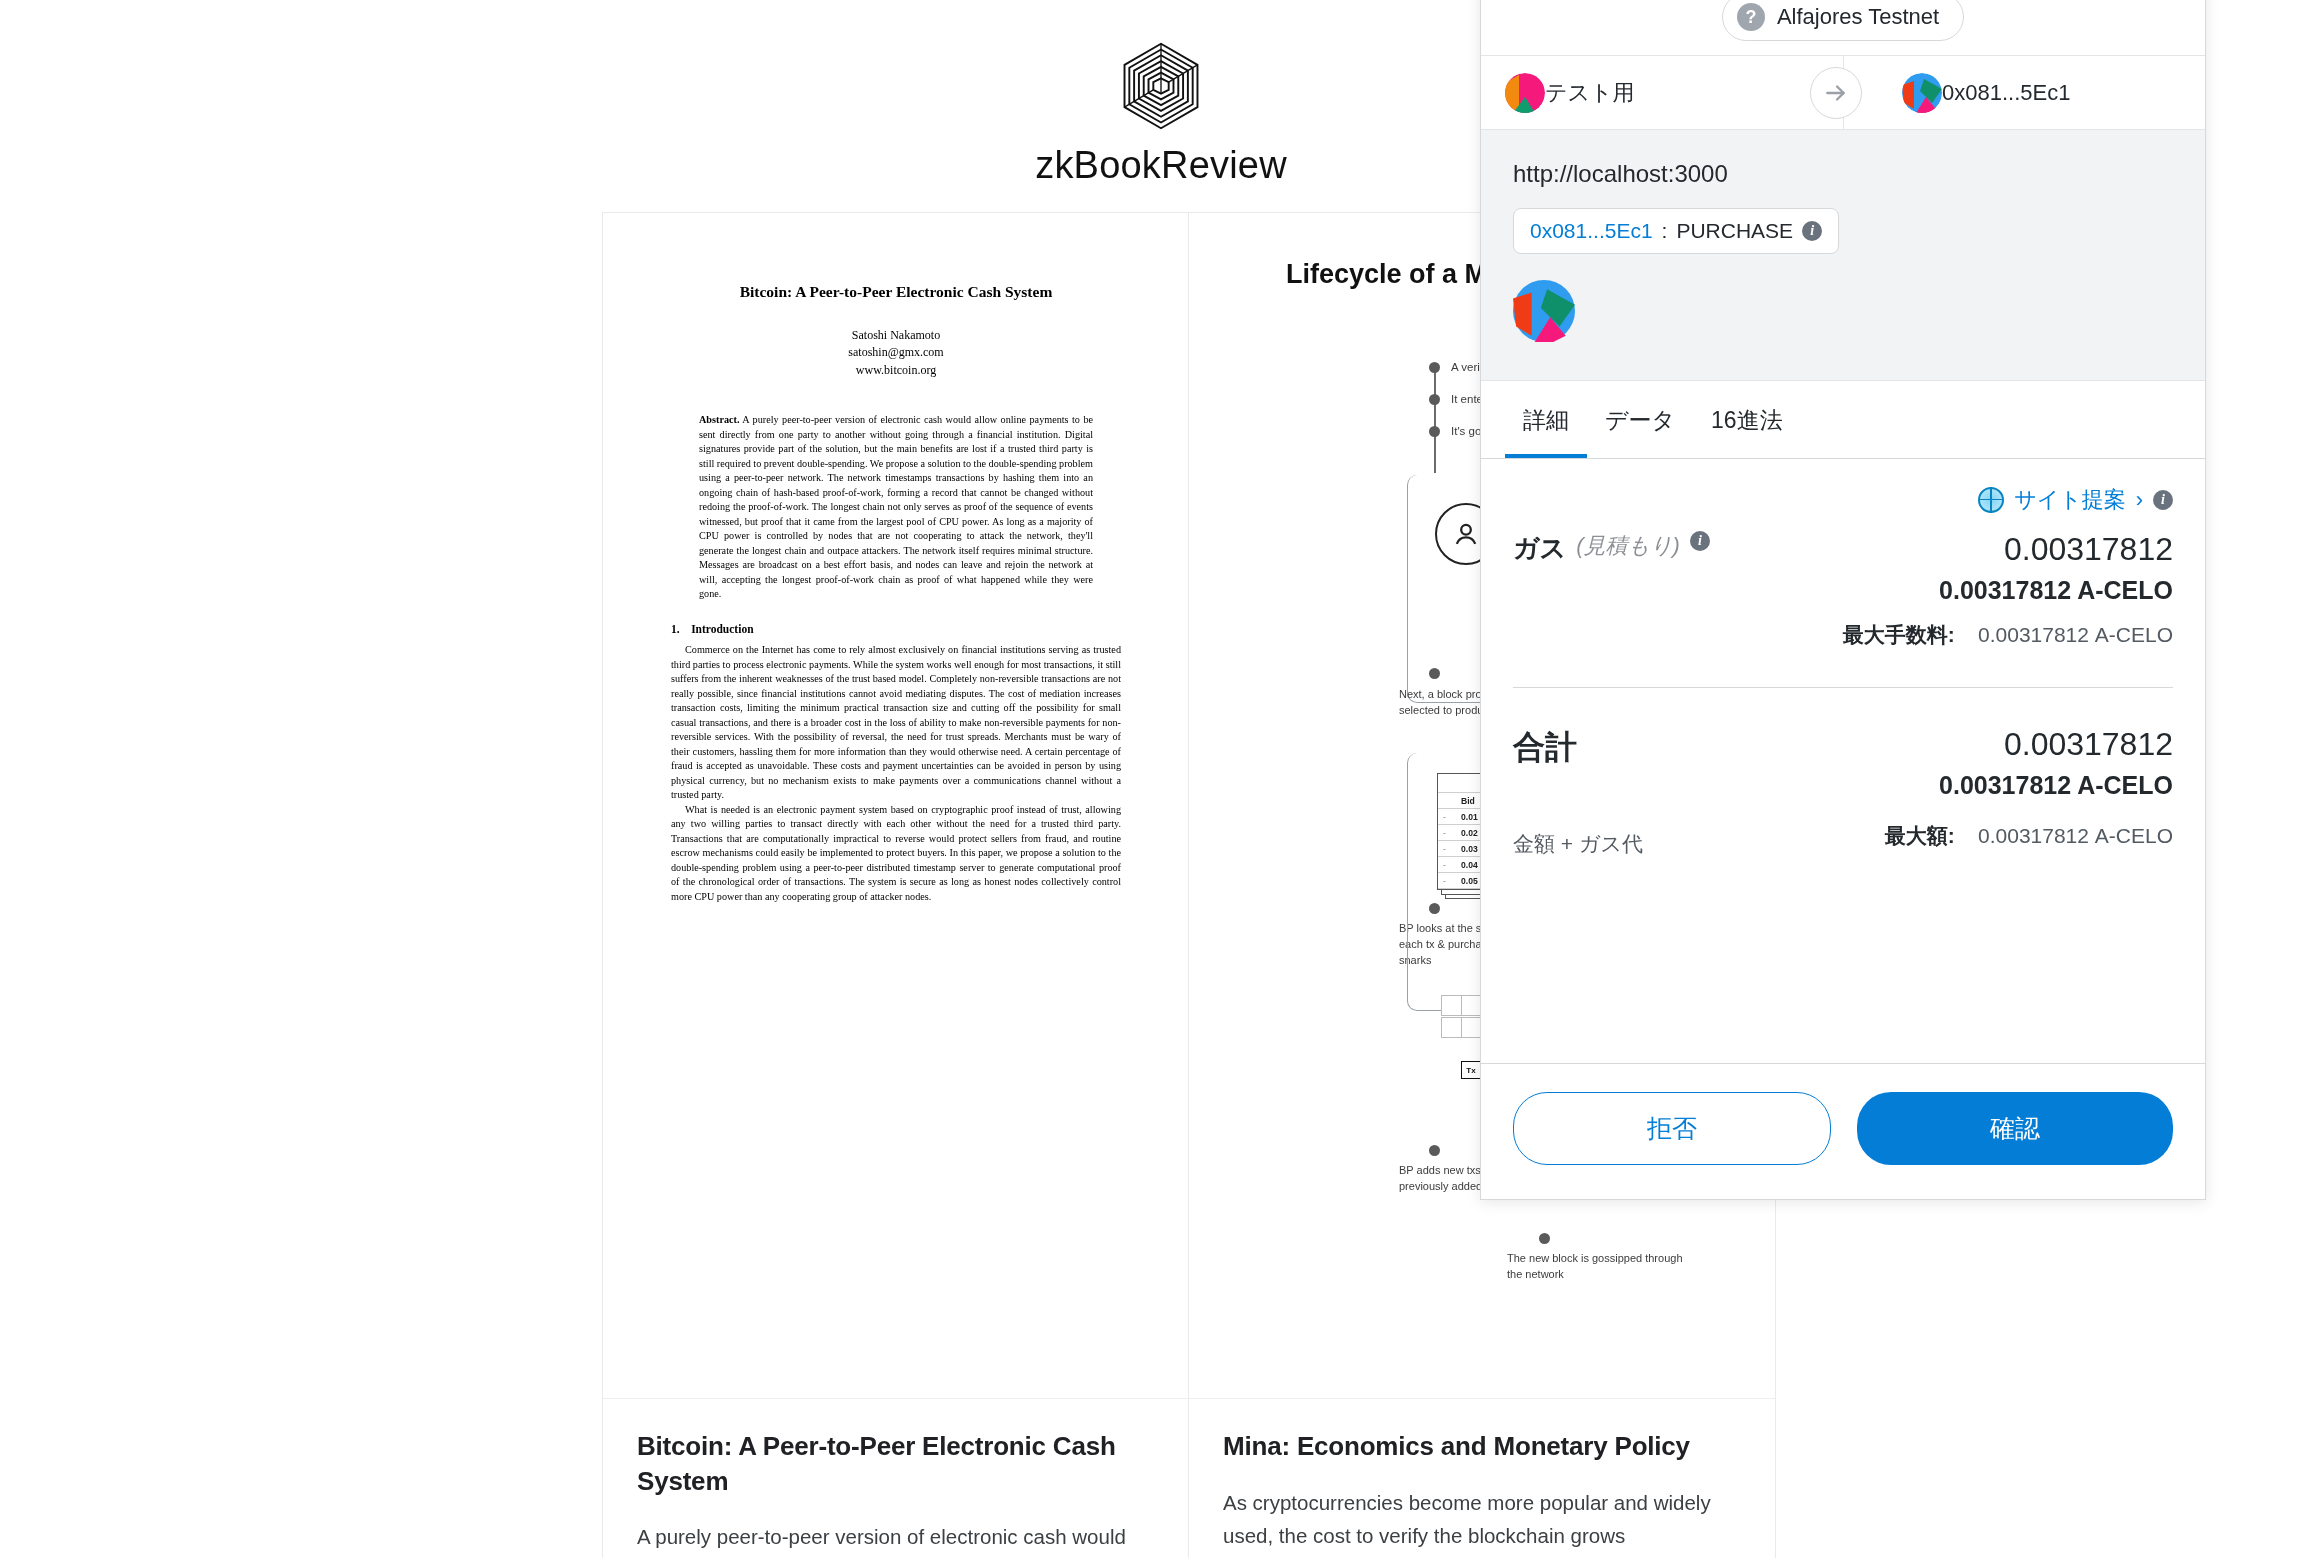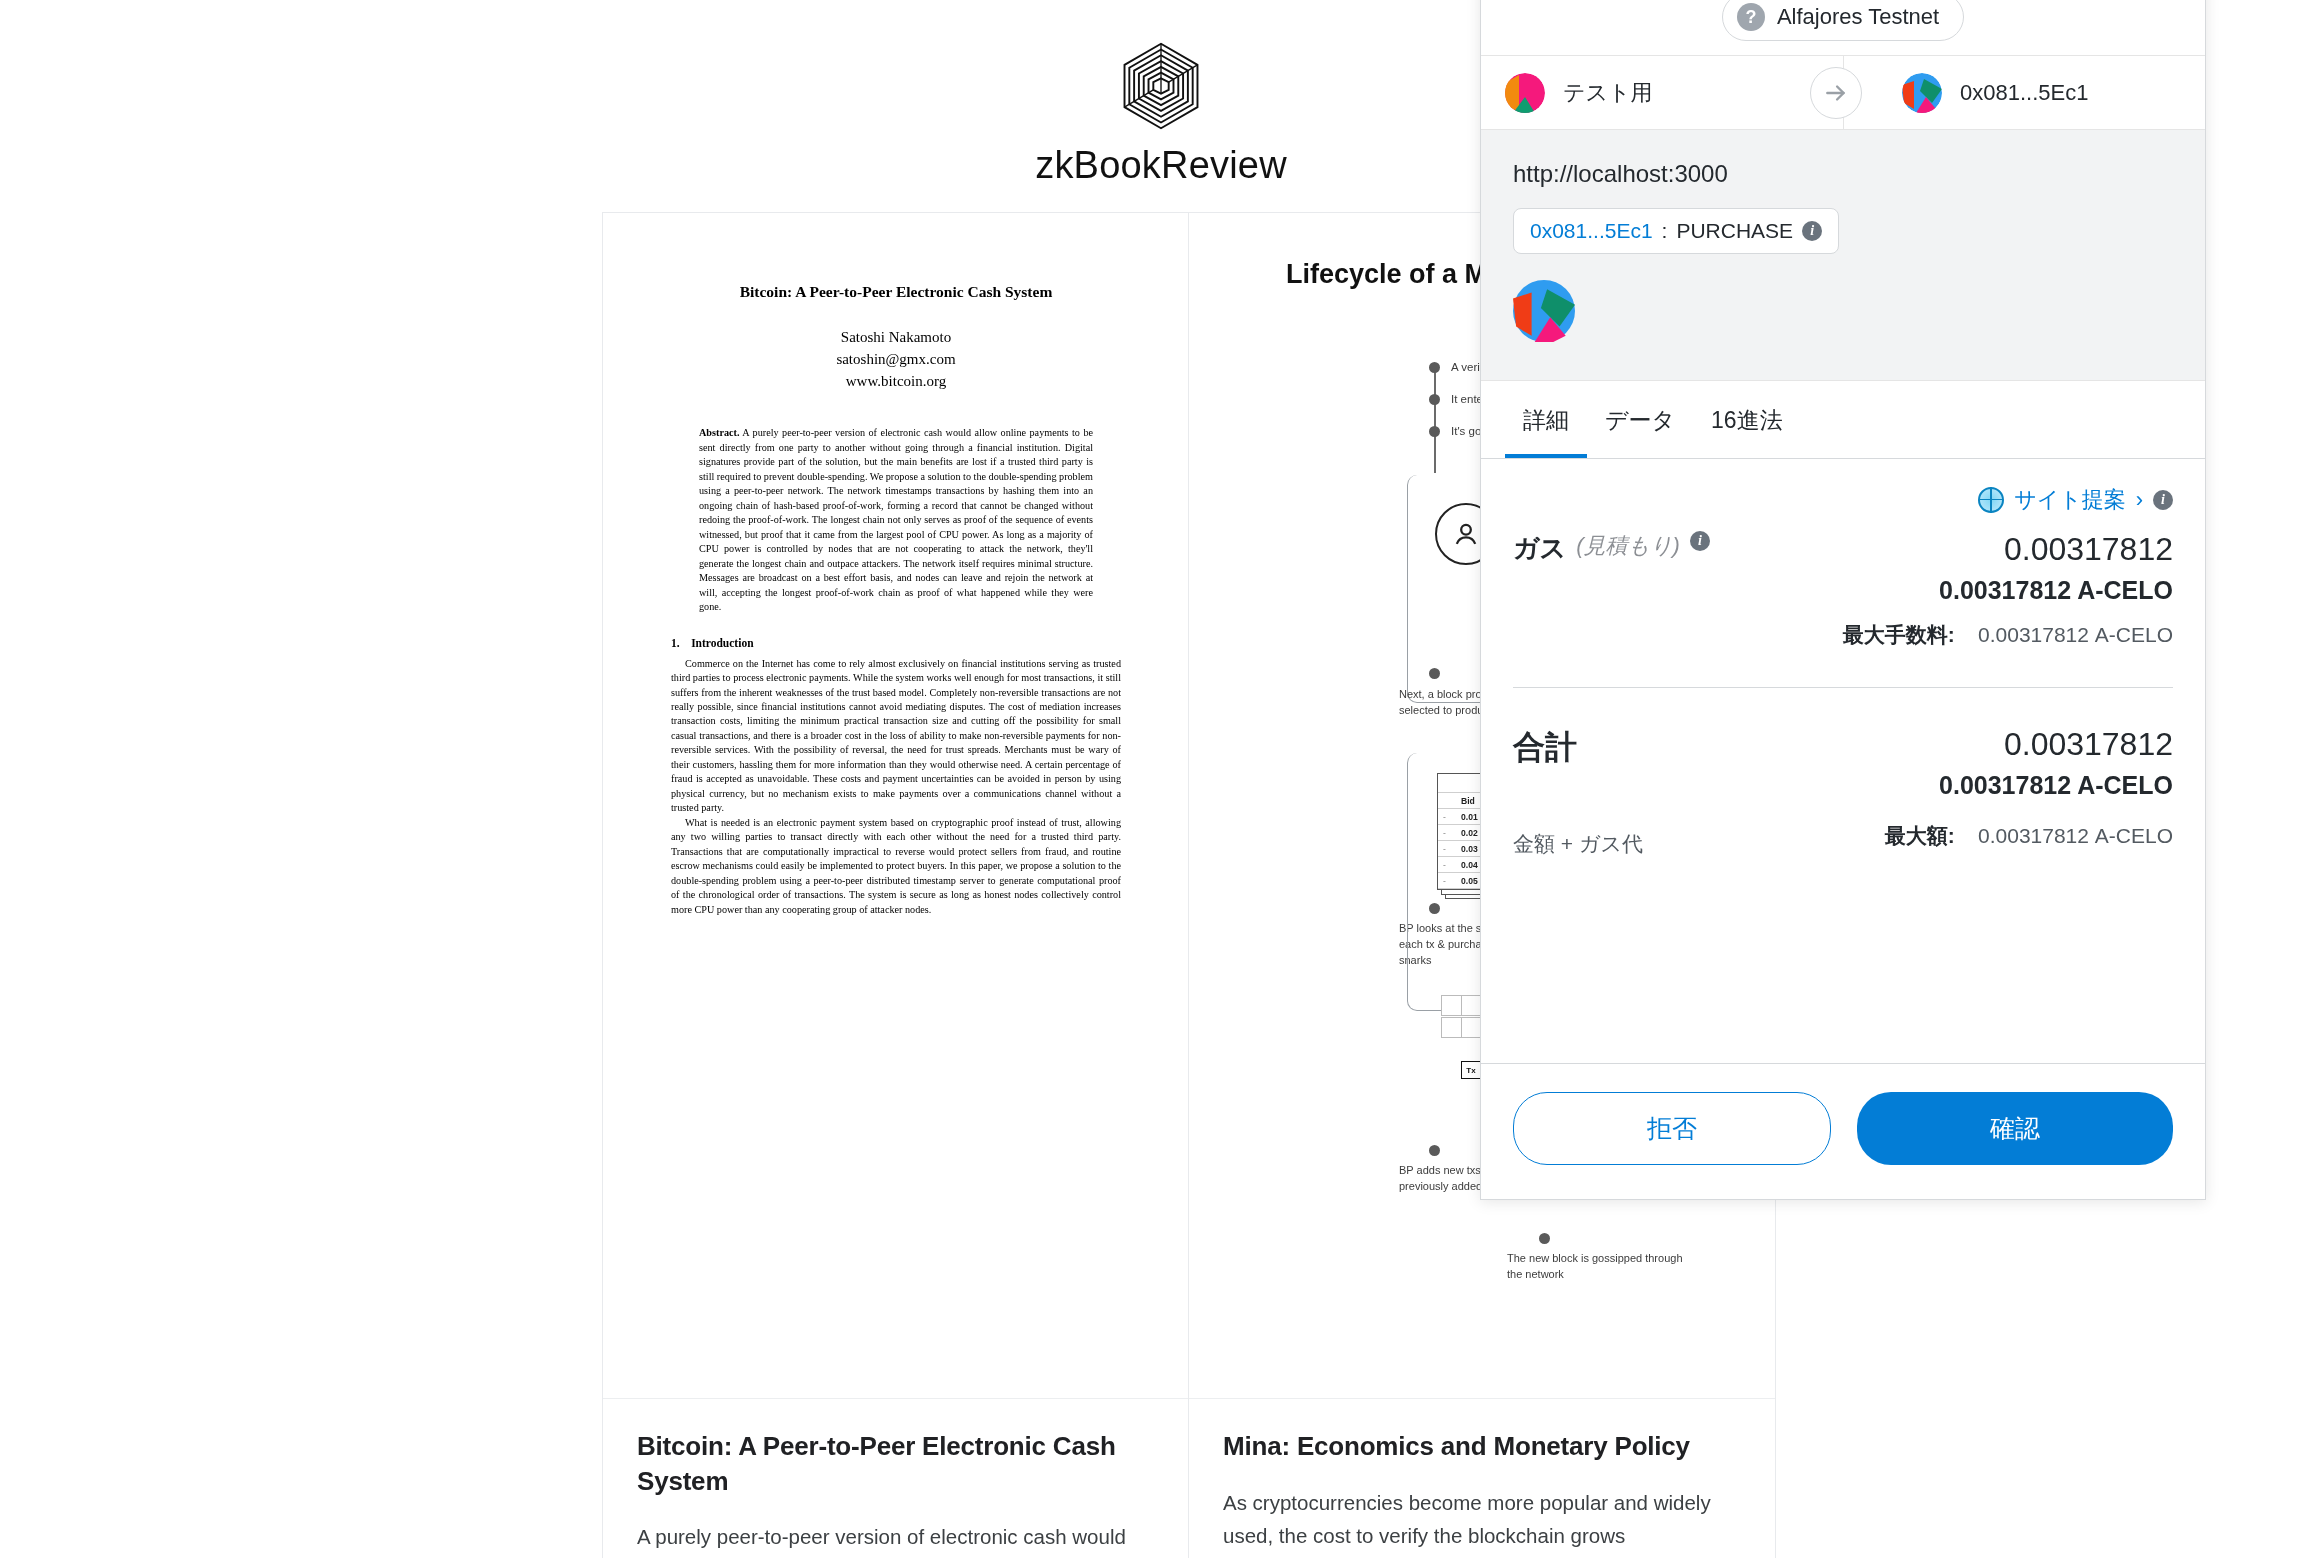--- a/index.html
+++ b/index.html
@@ -33,21 +33,21 @@
     border-bottom: 1px solid #eceef0;
   }
 
   
   .paper { position: absolute; left: 58px; top: 70px; width: 470px; color: #000; }
   .paper-title {
     font-family: "Liberation Serif", serif; font-weight: bold;
     font-size: 15.5px; text-align: center; margin-bottom: 26px;
   }
   .paper-meta {
-    font-family: "Liberation Serif", serif; font-size: 15px;
+    font-family: "Liberation Serif", serif; font-size: 12px;
     text-align: center; line-height: 1.45; margin-bottom: 34px;
   }
   .paper-abs {
     font-family: "Liberation Serif", serif; font-size: 10.2px;
     text-align: justify; line-height: 1.42; padding: 0 38px;
   }
   .paper-abs b { font-weight: bold; }
   .paper-sec {
     font-family: "Liberation Serif", serif; font-size: 11.5px;
     font-weight: bold; margin: 22px 0 8px 10px;
@@ -135,21 +135,21 @@
   .net-q {
     width: 28px; height: 28px; border-radius: 50%; background: #9fa6ae; color: #fff;
     font-size: 18px; font-weight: bold; display: flex; align-items: center; justify-content: center;
   }
   .net-name { font-size: 22px; color: #24292e; }
 
   .mm-accts {
     height: 74px; display: flex; align-items: center; padding: 0 24px;
     border-bottom: 1px solid #e5e5e5; flex: 0 0 auto; position: relative;
   }
-  .acct { display: flex; align-items: center; gap: 18px; width: 305px; }
+  .acct { display: flex; align-items: center; width: 305px; }
   .acct.right { justify-content: flex-start; padding-left: 40px; }
   .acct-name { font-size: 22px; color: #24292e; white-space: nowrap; }
   .arrow-wrap {
     width: 52px; height: 52px; border-radius: 50%; border: 1px solid #d6d9dc;
     display: flex; align-items: center; justify-content: center; background: #fff; z-index: 2;
   }
   .arrow-line {
     position: absolute; left: 50%; top: 0; width: 1px; height: 74px; background: #e5e5e5;
   }
 

